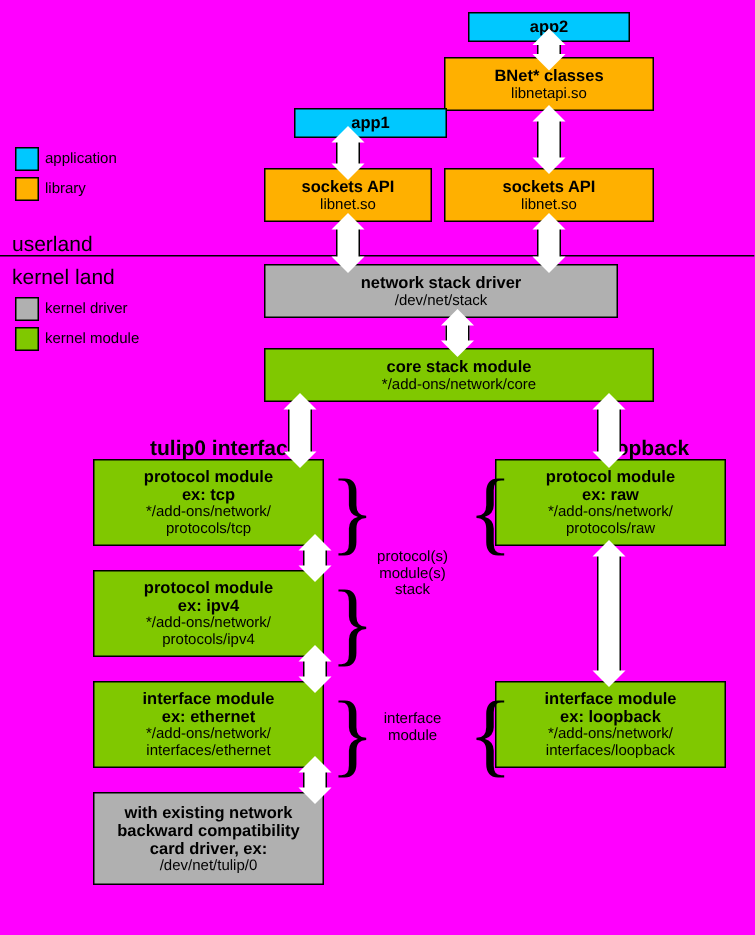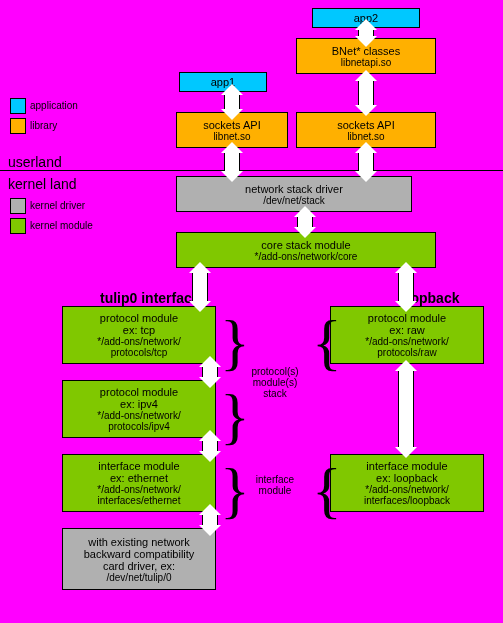--- a/index.html
+++ b/index.html
@@ -2,21 +2,21 @@
 <html><head>
 <meta charset="utf-8">
 <style>
   html,body{margin:0;padding:0}
   body{background:#ff00ff;font-family:Verdana,Geneva,sans-serif;font-size:10px;width:503px;height:623px;position:relative;color:#000}
   .box{position:absolute;border:1px solid #000;box-sizing:border-box;text-align:center;display:flex;flex-direction:column;justify-content:center;align-items:center;padding:2px 4px}
   .app{background:#00c8ff}
   .lib{background:#ffb000}
   .drv{background:#b0b0b0}
   .mod{background:#80c800}
-  .title{font-weight:normal;font-size:11px}
+  .title{font-weight:bold;font-size:11px}
   .sub,.path{font-family:Liberation Sans, sans-serif;font-size:10px}
   .label{position:absolute;font-size:14px}
   .swatch{width:14px;height:14px;border:1px solid #000;display:inline-block;vertical-align:middle;margin-right:4px}
   .legend{position:absolute;font-size:10px}
   .hr{position:absolute;left:0;width:503px;border-top:1px solid #000;height:0}
   .arrV{position:absolute;width:14px;background:#fff;border-left:1px solid #000;border-right:1px solid #000}
   .arrV::before,.arrV::after{content:"";position:absolute;left:50%;transform:translateX(-50%);width:0;height:0;border-left:11px solid transparent;border-right:11px solid transparent}
   .arrV::before{top:-10px;border-bottom:11px solid #fff}
   .arrV::after{bottom:-10px;border-top:11px solid #fff}
   .brace{position:absolute;font-size:62px;font-family:"Times New Roman",serif;line-height:0;color:#000}
@@ -43,21 +43,21 @@
 
 <div class="box app" style="left:312px;top:8px;width:108px;height:20px">
   <span class="title">app2</span>
 </div>
 
 <div class="box lib" style="left:296px;top:38px;width:140px;height:36px">
   <span class="title">BNet* classes</span>
   <span class="sub">libnetapi.so</span>
 </div>
 
-<div class="box app" style="left:179px;top:72px;width:88px;height:20px">
+<div class="box app" style="left:196px;top:72px;width:102px;height:20px">
   <span class="title">app1</span>
 </div>
 
 <div class="box lib" style="left:176px;top:112px;width:112px;height:36px">
   <span class="title">sockets API</span>
   <span class="sub">libnet.so</span>
 </div>
 
 <div class="box lib" style="left:296px;top:112px;width:140px;height:36px">
   <span class="title">sockets API</span>

